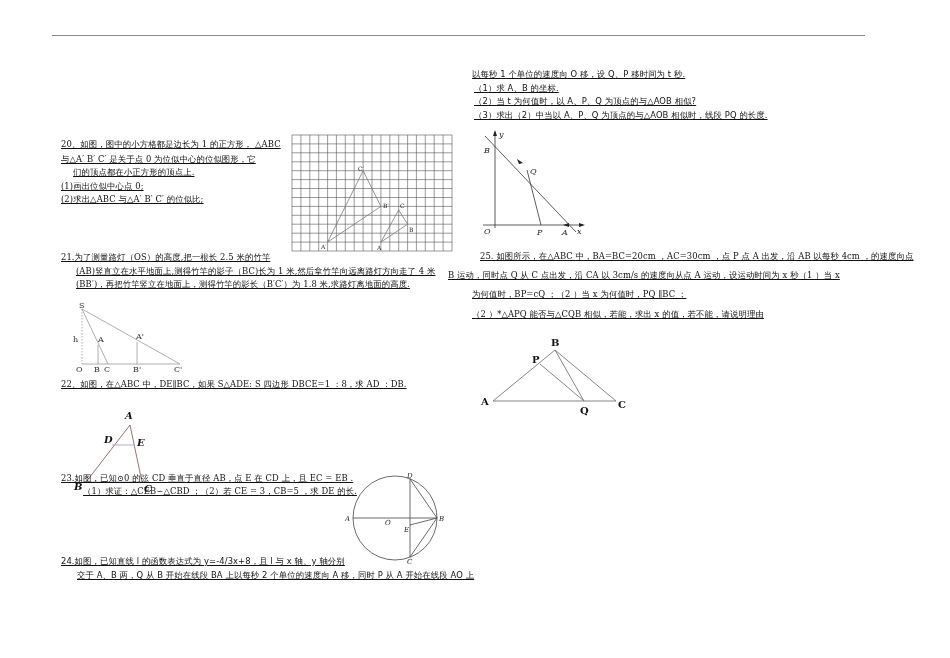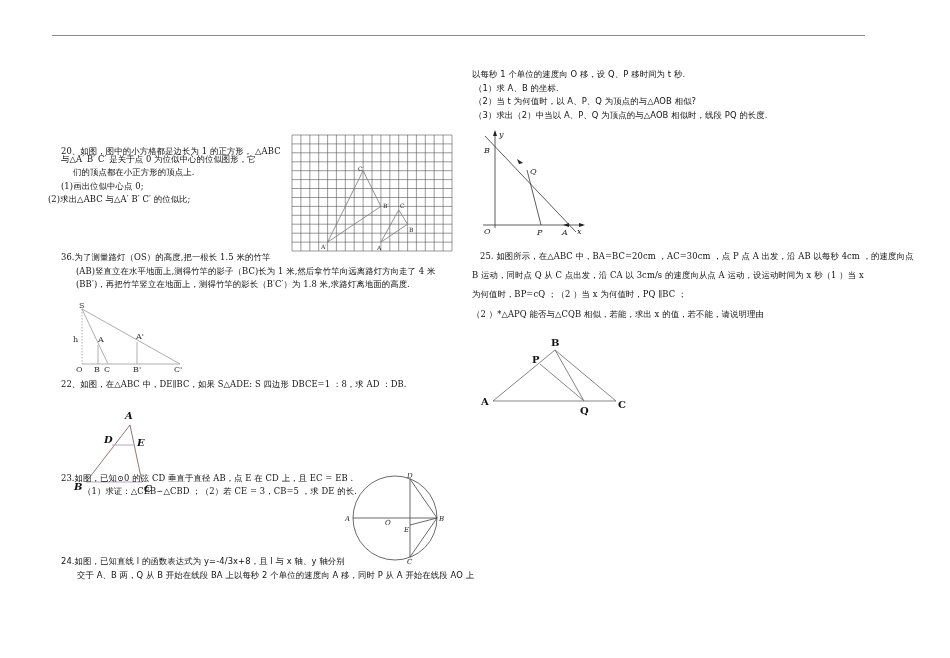--- a/index.html
+++ b/index.html
@@ -1,34 +1,34 @@
 <!DOCTYPE html>
 <html><head>
   <meta charset="utf-8">
   <style>
     html, body { margin: 0; padding: 0; background: #ffffff; }
     body { width: 950px; height: 658px; position: relative; overflow: hidden;
            font-family: "DejaVu Serif", "Liberation Serif", serif; color: #111; }
     .rule { position: absolute; left: 52px; top: 35px; width: 813px; height: 1px; background: #8a8a8a; }
-    .t { position: absolute; font-size: 8.4px; line-height: 12px; white-space: nowrap; letter-spacing: 0.1px; }
+    .t { position: absolute; font-size: 8.4px; line-height: 12px; white-space: nowrap; letter-spacing: 0.1px; text-decoration: underline; }
     .ts { font-family: "DejaVu Sans", "Liberation Sans", sans-serif; }
     svg { position: absolute; overflow: visible; }
     svg text { font-family: "DejaVu Serif", "Liberation Serif", serif; }
   </style>
 </head>
 <body>
 
 <div class="rule"></div>
 
 <div>
-  <div class="t" style="left:61px;top:145px;">20、如图，图中的小方格都是边长为 1 的正方形，  △ABC</div>
+  <div class="t" style="left:61px;top:138px;">20、如图，图中的小方格都是边长为 1 的正方形，  △ABC</div>
   <div class="t" style="left:61px;top:153px;">与△A′ B′ C′ 是关于点 0 为位似中心的位似图形，它</div>
   <div class="t" style="left:73px;top:166px;">们的顶点都在小正方形的顶点上.</div>
   <div class="t" style="left:61px;top:180px;">(1)画出位似中心点 0;</div>
-  <div class="t" style="left:48px;top:193px;">(2)求出△ABC 与△A′ B′ C′ 的位似比;</div>
+  <div class="t" style="left:61px;top:193px;">(2)求出△ABC 与△A′ B′ C′ 的位似比;</div>
 </div>
 
 <svg style="left:292px;top:135px;" width="160" height="116" viewBox="0 0 160 116">
   <g stroke="#555" stroke-width="0.6">
     <line x1="0" y1="0" x2="0" y2="116"></line>
       <line x1="8.9" y1="0" x2="8.9" y2="116"></line>
       <line x1="17.8" y1="0" x2="17.8" y2="116"></line>
     <line x1="26.7" y1="0" x2="26.7" y2="116"></line>
       <line x1="35.6" y1="0" x2="35.6" y2="116"></line>
       <line x1="44.4" y1="0" x2="44.4" y2="116"></line>
@@ -68,21 +68,21 @@
     <text x="66" y="36">C′</text>
     <text x="91" y="73">B′</text>
     <text x="29" y="114">A′</text>
     <text x="108" y="73">C</text>
     <text x="117" y="97">B</text>
     <text x="85" y="115">A</text>
   </g>
 </svg>
 
 <div>
-  <div class="t" style="left:61px;top:251px;">36.为了测量路灯（OS）的高度,把一根长 1.5 米的竹竿</div>
+  <div class="t" style="left:61px;top:251px;">21.为了测量路灯（OS）的高度,把一根长 2.5 米的竹竿</div>
   <div class="t" style="left:76px;top:265px;">(AB)竖直立在水平地面上,测得竹竿的影子（BC)长为 1 米,然后拿竹竿向远离路灯方向走了 4 米</div>
   <div class="t" style="left:76px;top:278px;text-align:center;">(BB′)，再把竹竿竖立在地面上，测得竹竿的影长（B′C′）为 1.8 米,求路灯离地面的高度.</div>
 </div>
 
 <svg style="left:72px;top:302px;" width="120" height="68" viewBox="0 0 120 68">
   <g stroke="#999" stroke-width="0.8" fill="none">
     <line x1="10" y1="7" x2="10" y2="62" stroke-dasharray="1.5,1.5"></line>
     <line x1="10" y1="62" x2="108" y2="62"></line>
     <line x1="10" y1="7" x2="36" y2="62"></line>
     <line x1="10" y1="7" x2="108" y2="62"></line>
@@ -172,21 +172,21 @@
     <text x="52" y="46">Q</text>
     <text x="6" y="106">O</text>
     <text x="59" y="107">P</text>
     <text x="84" y="107">A</text>
     <text x="99" y="106">x</text>
   </g>
 </svg>
 
 <div>
   <div class="t" style="left:480px;top:250px;">25.  如图所示，在△ABC 中，BA=BC=20cm ，AC=30cm ，点 P 点 A 出发，沿 AB 以每秒 4cm ，的速度向点</div>
-  <div class="t" style="left:472px;top:269px;">B 运动，同时点 Q 从 C 点出发，沿 CA 以 3cm/s 的速度向从点 A 运动，设运动时间为 x 秒（1 ）当 x</div>
+  <div class="t" style="left:448px;top:269px;">B 运动，同时点 Q 从 C 点出发，沿 CA 以 3cm/s 的速度向从点 A 运动，设运动时间为 x 秒（1 ）当 x</div>
   <div class="t" style="left:472px;top:288px;">为何值时，BP=cQ ；（2 ）当 x 为何值时，PQ ∥BC ；</div>
   <div class="t" style="left:472px;top:308px;">（2 ）*△APQ 能否与△CQB 相似，若能，求出 x 的值，若不能，请说明理由</div>
 </div>
 
 <svg style="left:480px;top:330px;" width="150" height="90" viewBox="0 0 150 90">
   <g stroke="#777" stroke-width="0.9" fill="none">
     <line x1="13" y1="71" x2="136" y2="71"></line>
     <line x1="13" y1="71" x2="75" y2="20"></line>
     <line x1="75" y1="20" x2="136" y2="71"></line>
     <line x1="60" y1="34" x2="104" y2="71"></line>

